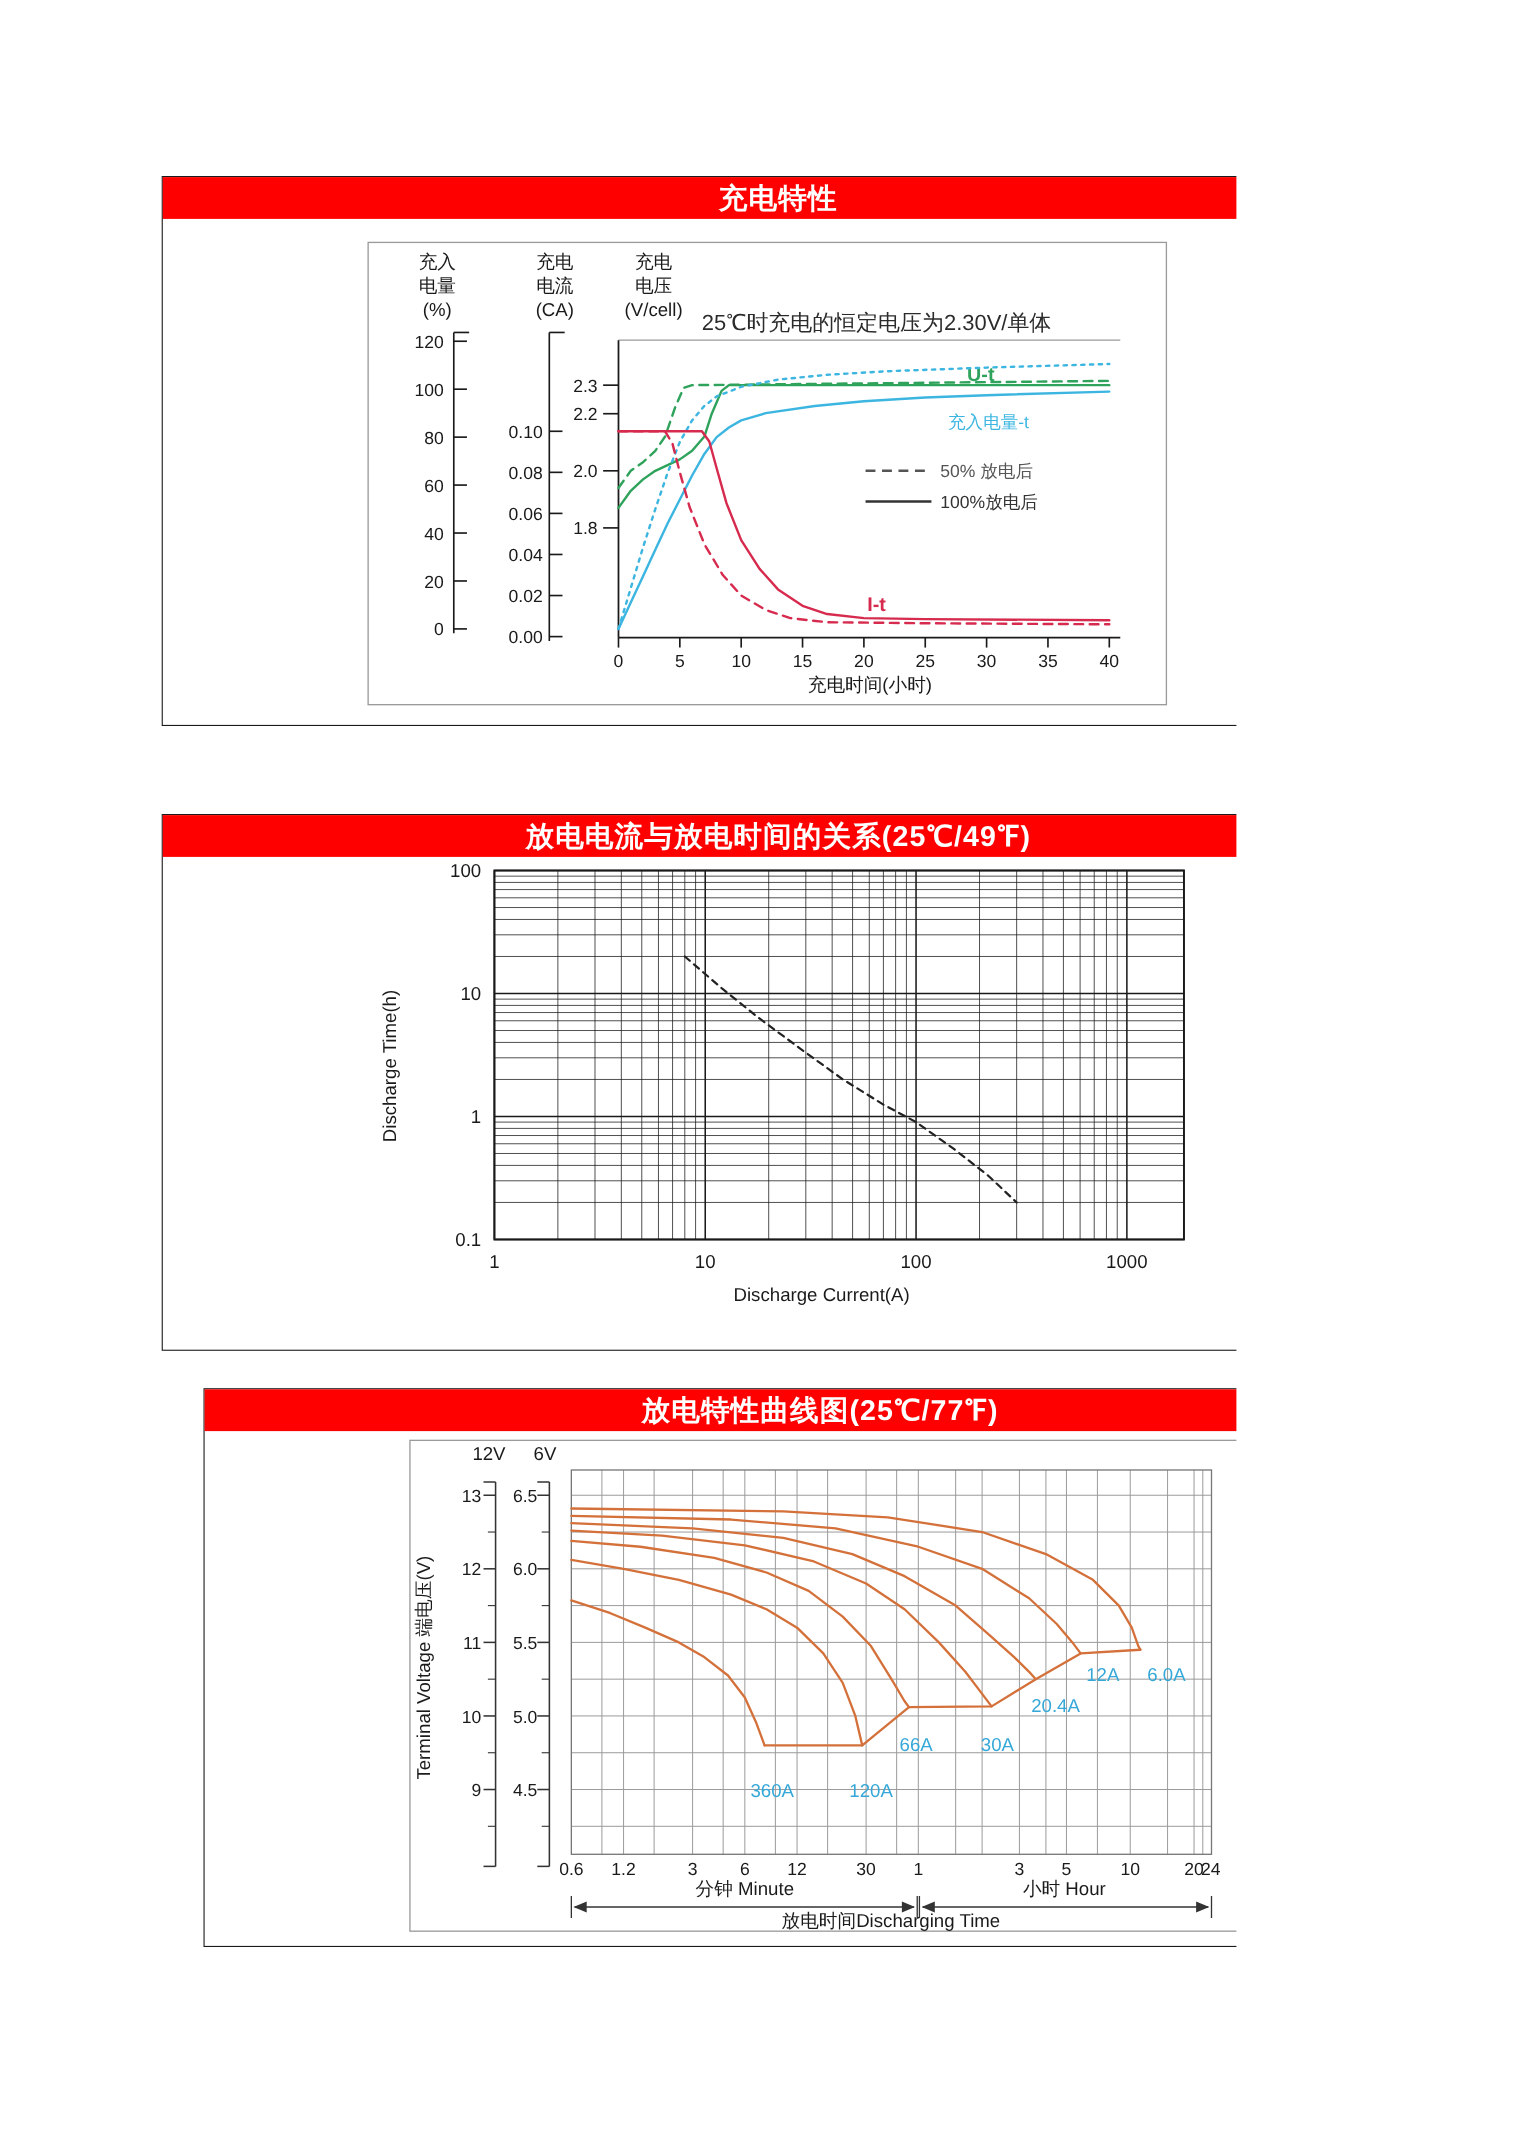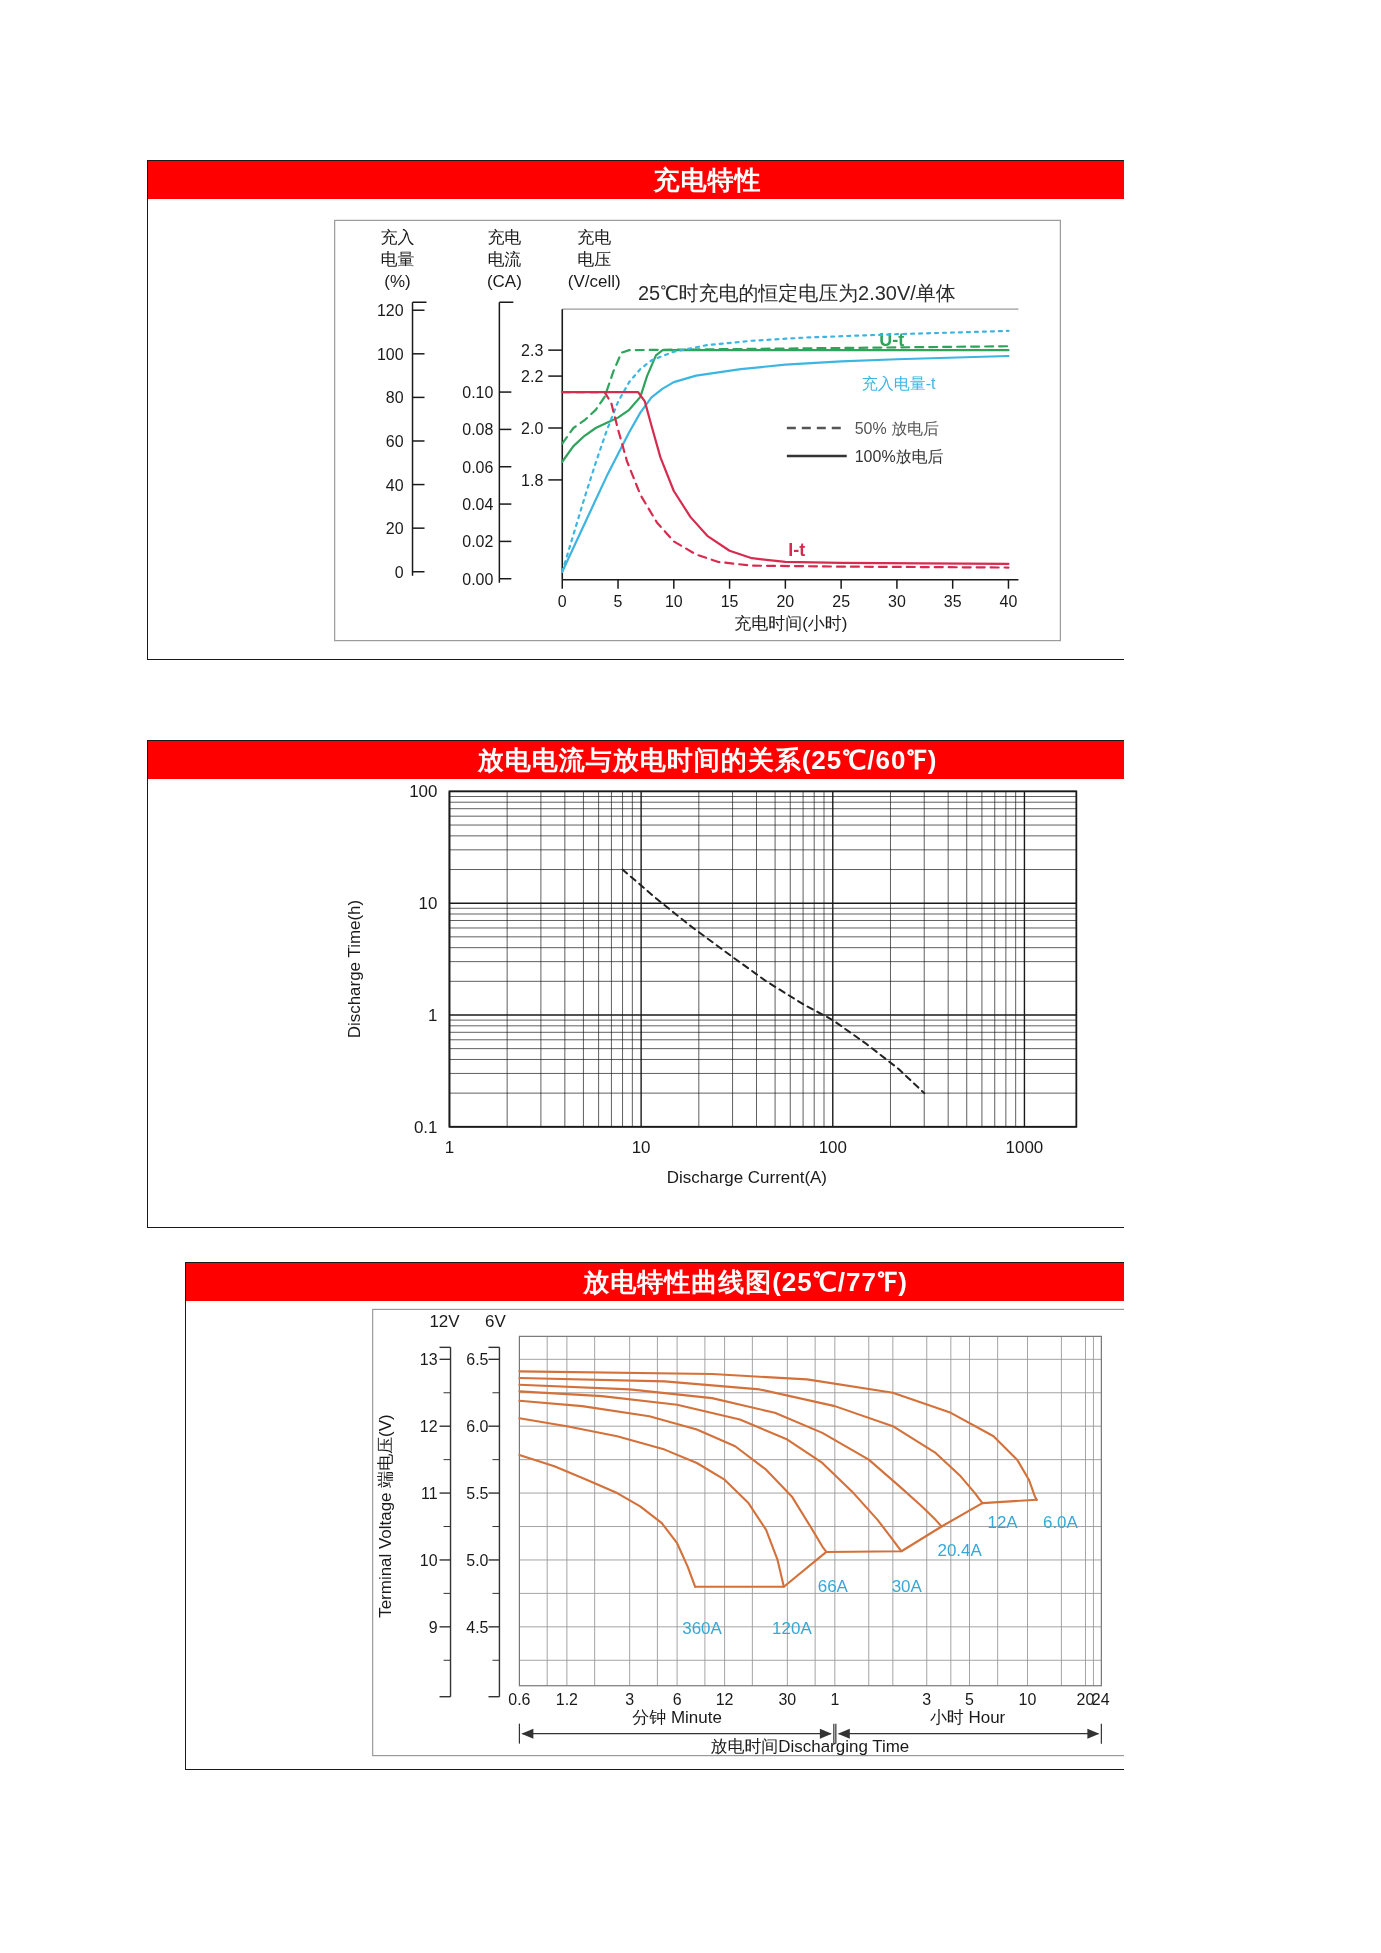--- a/index.html
+++ b/index.html
@@ -105,21 +105,21 @@
         <polyline points="415,244.59999999999997 426.175,228.99999999999994 437.35,221.2 448.525,210.8 457.46500000000003,197.79999999999993 466.405,171.7999999999999 474.2275,153.59999999999994 482.05,151 862,147.09999999999997" fill="none" stroke="#2fa35c" stroke-width="2.2" stroke-linejoin="round" stroke-linecap="round" stroke-dasharray="8 6"></polyline>
         <polyline points="415,373 426.175,348.9837 437.35,324.9674 448.525,300.9511 459.7,276.9348 470.875,255.1018 482.05,233.2688 493.225,213.6191 504.4,198.336 515.575,189.6028 526.75,183.0529 549.1,176.503 593.8,169.9531 638.5,165.5865 694.375,162.31155 750.25,160.12825 862,156.8533" fill="none" stroke="#3cb6e0" stroke-width="2.2" stroke-linejoin="round" stroke-linecap="round"></polyline>
         <polyline points="415,373 426.175,335.8839 437.35,298.76779999999997 448.525,263.835 459.7,231.0855 470.875,202.7026 482.05,183.0529 493.225,169.9531 504.4,161.2199 526.75,152.48669999999998 560.275,145.9368 604.975,141.5702 660.85,138.29525 750.25,135.0203 862,131.74535" fill="none" stroke="#3cb6e0" stroke-width="2.2" stroke-linejoin="round" stroke-linecap="round" stroke-dasharray="3 5"></polyline>
         <polyline points="415,193 490.99,193 497.695,202.35 504.4,226.66 513.34,258.45 526.75,292.11 543.5125,318.29 560.275,336.99 582.625,351.95 604.975,359.43 638.5,363.17 694.375,364.105 862,365.04" fill="none" stroke="#d62b4e" stroke-width="2.2" stroke-linejoin="round" stroke-linecap="round"></polyline>
         <polyline points="415,193 457.46500000000003,193 464.17,204.22 470.875,230.4 479.815,262.19 493.225,295.85 509.9875,323.9 526.75,342.6 549.1,355.69 571.45,363.17 604.975,366.91 694.375,367.845 862,368.78" fill="none" stroke="#d62b4e" stroke-width="2.2" stroke-linejoin="round" stroke-linecap="round" stroke-dasharray="8 6"></polyline>
       </svg>
   </section>
 
   <section class="panel" style="top:740px;height:488px;">
     <header class="panel-header">
-      <span>放电电流与放电时间的关系(25℃/60℉)</span>
+      <span>放电电流与放电时间的关系(25℃/49℉)</span>
     </header>
     <svg id="svg2" viewBox="0 0 1121 450" height="450">
         <line x1="302" y1="12" x2="302" y2="348" stroke="#1a1a1a" stroke-width="1.4"></line>
         <line x1="359.7977591674844" y1="12" x2="359.7977591674844" y2="348" stroke="#1a1a1a" stroke-width="0.7"></line>
         <line x1="393.6072809061752" y1="12" x2="393.6072809061752" y2="348" stroke="#1a1a1a" stroke-width="0.7"></line>
         <line x1="417.5955183349688" y1="12" x2="417.5955183349688" y2="348" stroke="#1a1a1a" stroke-width="0.7"></line>
         <line x1="436.2022408325156" y1="12" x2="436.2022408325156" y2="348" stroke="#1a1a1a" stroke-width="0.7"></line>
         <line x1="451.40504007365956" y1="12" x2="451.40504007365956" y2="348" stroke="#1a1a1a" stroke-width="0.7"></line>
         <line x1="464.25882368273733" y1="12" x2="464.25882368273733" y2="348" stroke="#1a1a1a" stroke-width="0.7"></line>
         <line x1="475.39327750245315" y1="12" x2="475.39327750245315" y2="348" stroke="#1a1a1a" stroke-width="0.7"></line>

